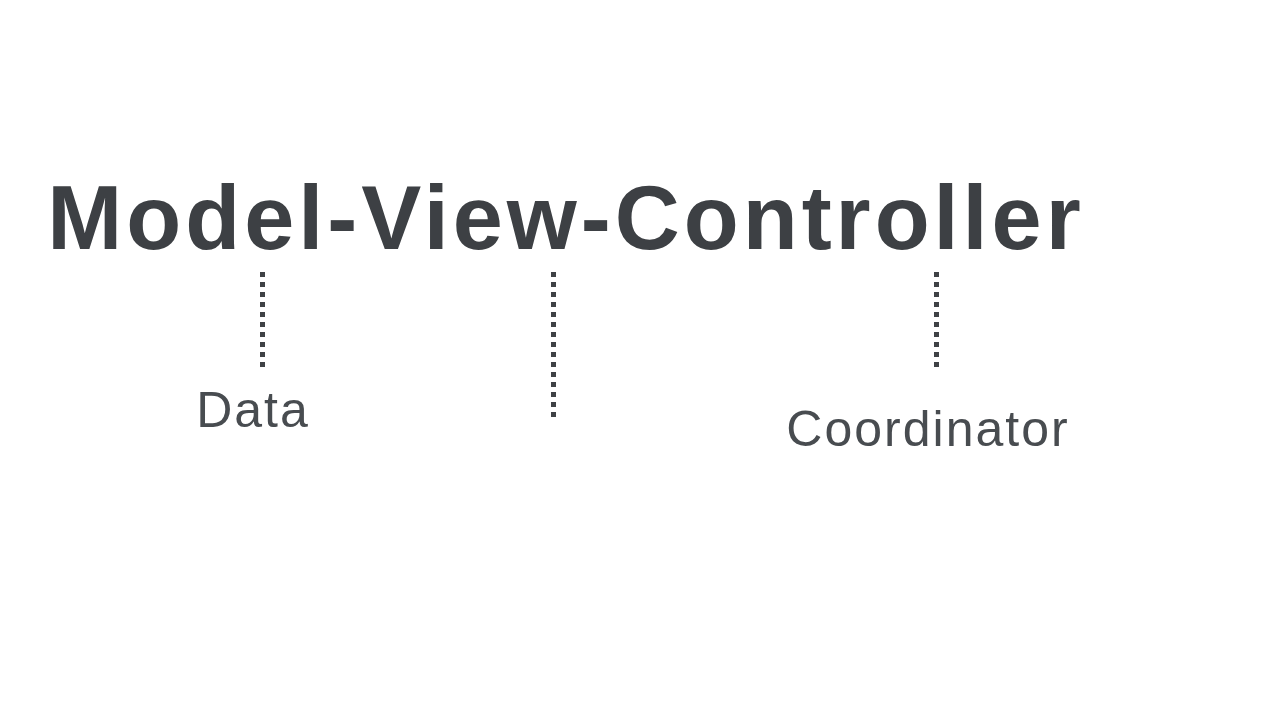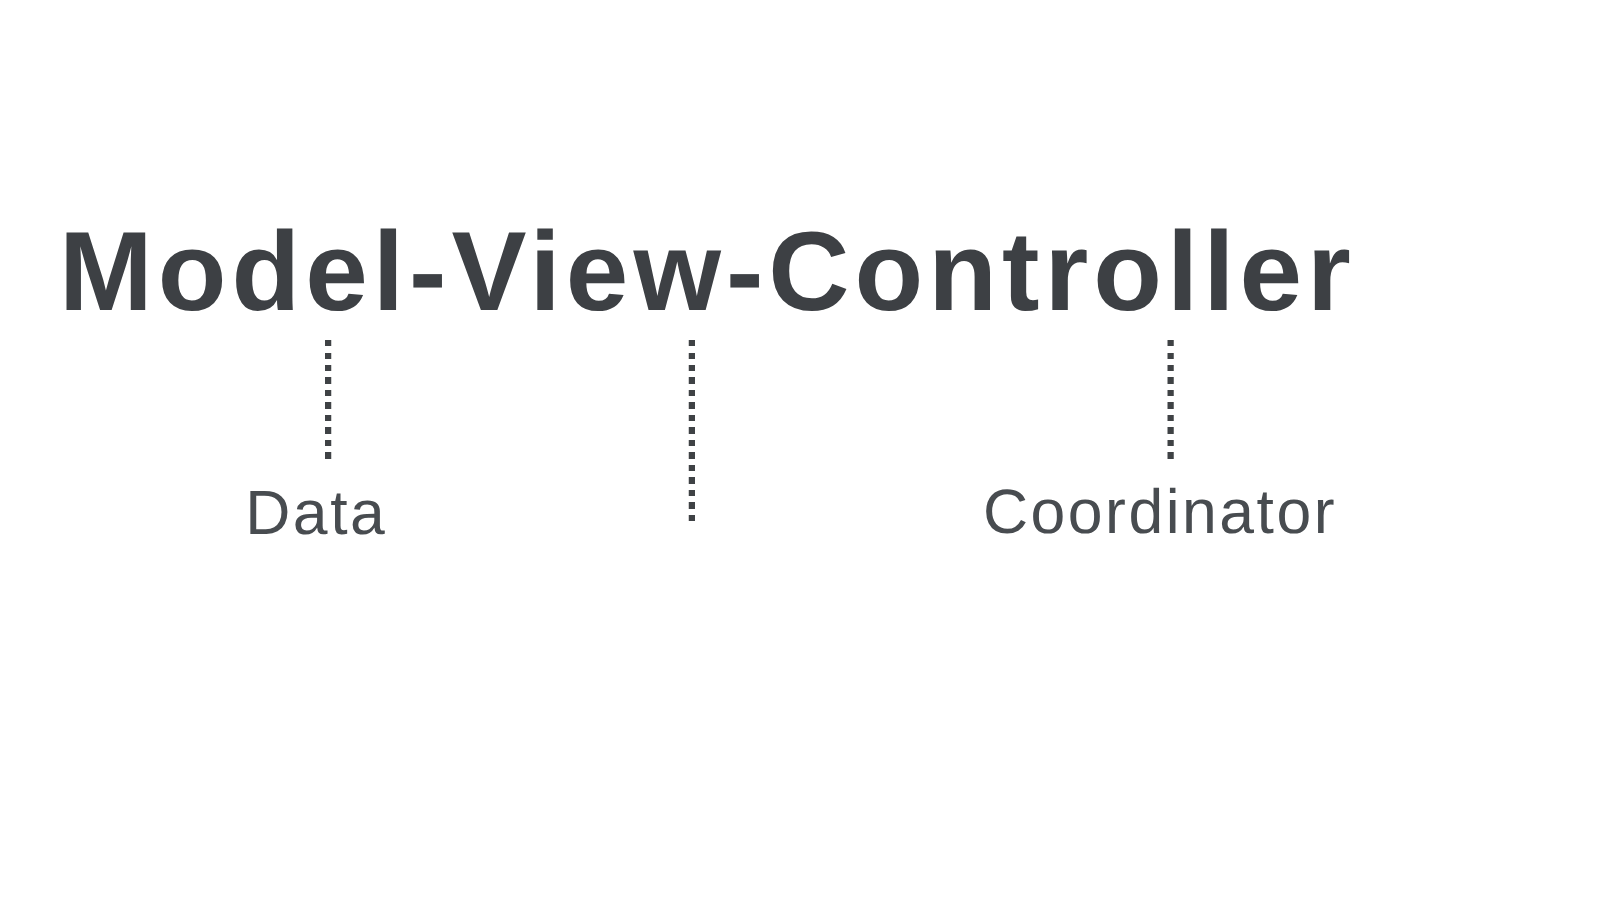--- a/index.html
+++ b/index.html
@@ -52,21 +52,21 @@
     transform: translateX(-50%);
     font-size: 50px;
     font-weight: 400;
     letter-spacing: 2px;
     line-height: 1.2;
     color: var(--label-color);
     white-space: nowrap;
   }
   .label-data        { left: 253px; top: 380px; }
   .label-view        { left: 545px; top: 431px; }
-  .label-controller  { left: 928px; top: 379px; }
+  .label-controller  { left: 928px; top: 399px; }
 </style>
 </head>
 <body>
 
 <div class="stage">
 
   <h1 class="title">Model-View-Controller</h1>
 
   <div class="connector connector-model"></div>
 

